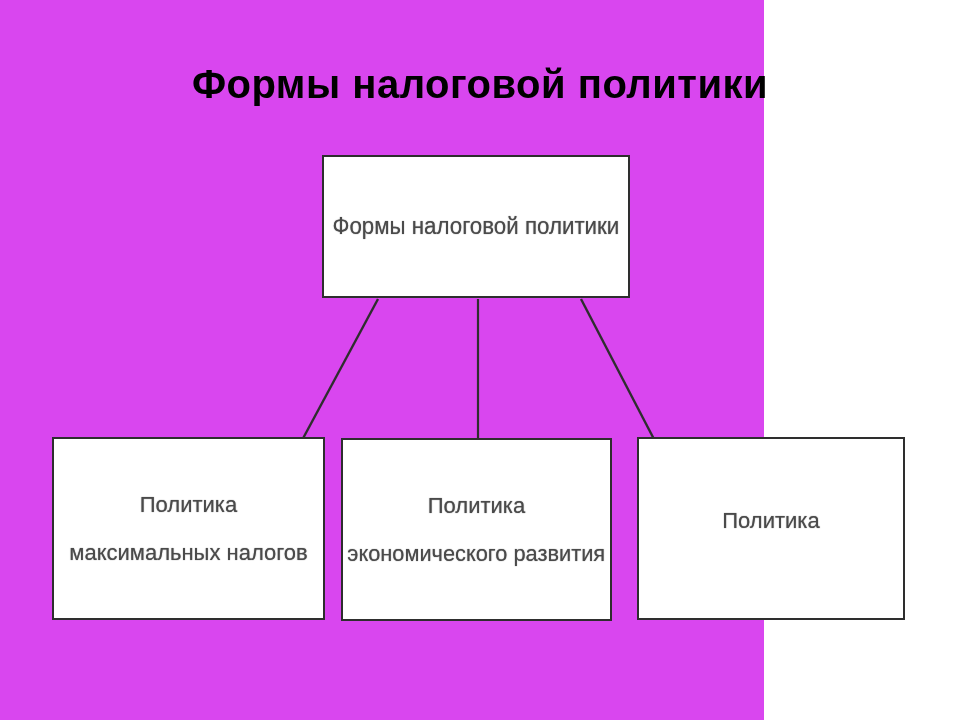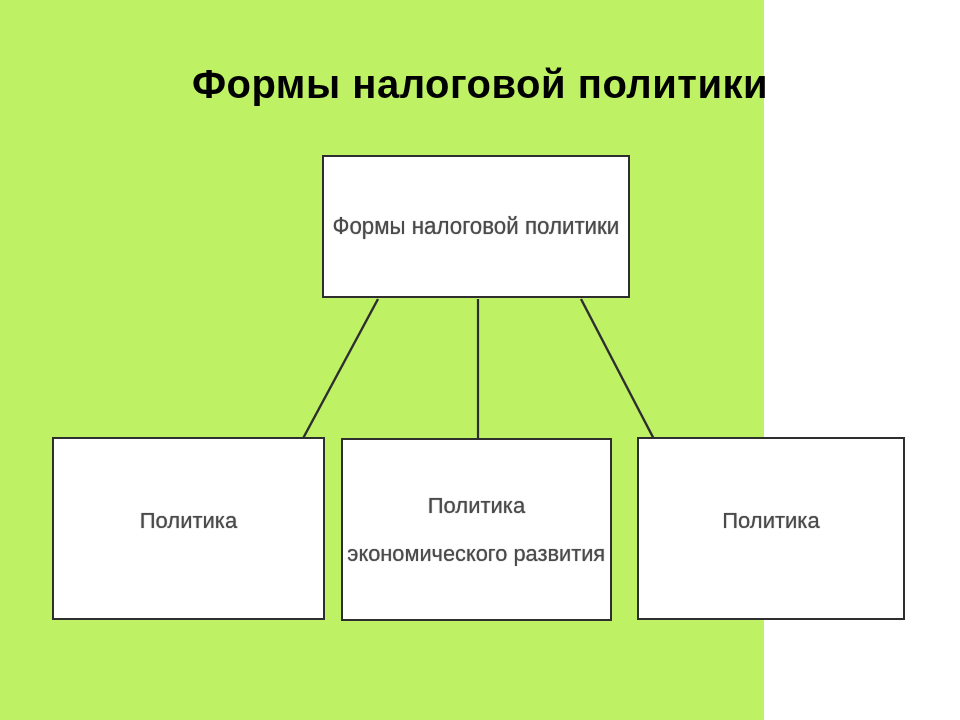--- a/index.html
+++ b/index.html
@@ -11,21 +11,21 @@
     height: 720px;
     background: #ffffff;
     font-family: "Liberation Sans", sans-serif;
     overflow: hidden;
   }
 
   #slide {
     position: relative;
     width: 764px;
     height: 720px;
-    background: #bef264;
+    background: #d946ef;
   }
 
   
   #page-title {
     position: absolute;
     left: 0;
     top: 62px;
     width: 960px;
     text-align: center;
     font-size: 40px;
@@ -131,20 +131,21 @@
       <line x1="478" y1="299" x2="478" y2="444" stroke="#2e2e2e" stroke-width="2.2"></line>
       <line x1="581" y1="299" x2="656" y2="443" stroke="#2e2e2e" stroke-width="2.4"></line>
     </svg>
 
     <div class="node-box" id="node-root">
       <span class="node-label">Формы налоговой политики</span>
     </div>
 
     <div class="node-box leaf-box" id="node-max-taxes">
       <span class="node-label leaf-line-1">Политика</span>
+      <span class="node-label leaf-line-2">максимальных налогов</span>
     </div>
 
     <div class="node-box leaf-box" id="node-economic-development">
       <span class="node-label leaf-line-1">Политика</span>
       <span class="node-label leaf-line-2">экономического развития</span>
     </div>
 
     <div class="node-box leaf-box" id="node-reasonable-taxes">
       <span class="node-label leaf-line-1">Политика</span>
     </div>

